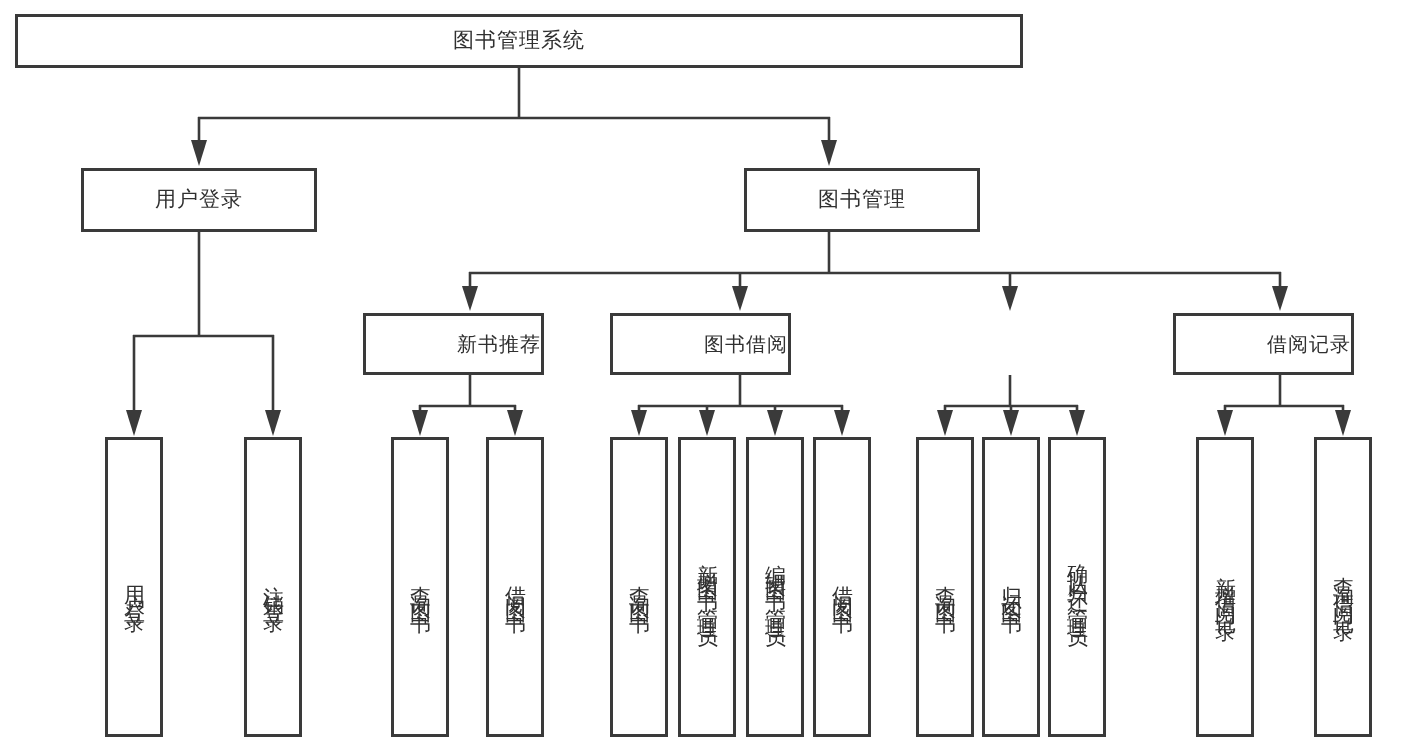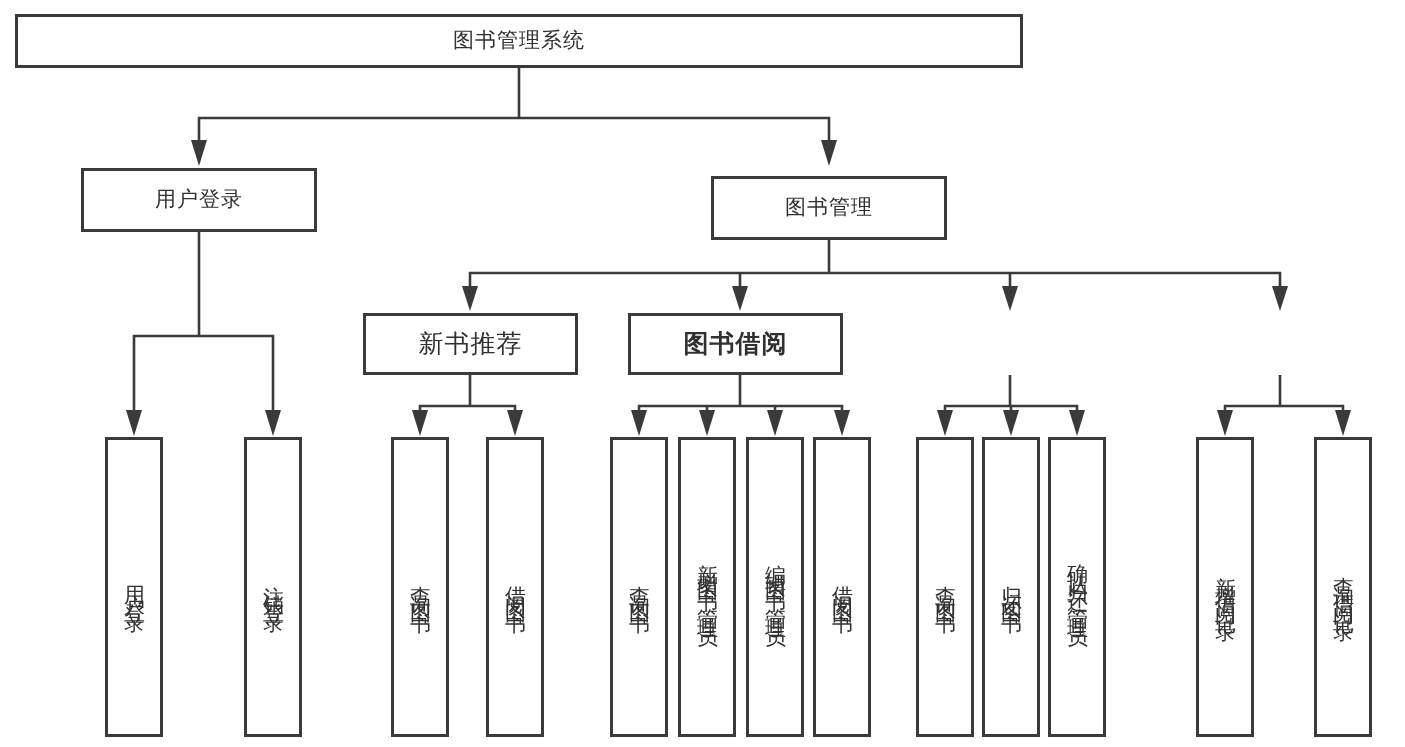--- a/index.html
+++ b/index.html
@@ -25,21 +25,21 @@
     box-sizing:border-box;
     background:var(--box-bg);
     border:3px solid var(--line);
     display:flex;align-items:center;justify-content:center;
     text-align:center;
     letter-spacing:1px;
     line-height:1.2;
   }
   .root{left:15px;top:14px;width:1008px;height:54px;font-size:21px;}
   .lvl1{top:168px;height:64px;width:236px;font-size:21px;}
-  .lvl2{top:313px;height:62px;width:215px;font-size:25px;}
+  .lvl2{top:313px;height:62px;width:181px;font-size:20px;justify-content:flex-end;}
   .leaf{
     top:437px;height:300px;width:58px;font-size:21px;
   }
   .leaf span{
     writing-mode:vertical-rl;
     text-orientation:mixed;
     letter-spacing:9px;
     white-space:nowrap;
   }
   .watermark{
@@ -115,29 +115,32 @@
     <polygon points="1335,410 1351,410 1343,436"></polygon>
   </svg>
 
   <div class="box root">
     <span>图书管理系统</span>
   </div>
 
   <div class="box lvl1" style="left:81px;">
     <span>用户登录</span>
   </div>
-  <div class="box lvl1" style="left:711px;margin-top:8px;">
+  <div class="box lvl1" style="left:744px;">
     <span>图书管理</span>
   </div>
 
   <div class="box lvl2" style="left:363px;">
     <span>新书推荐</span>
   </div>
-  <div class="box lvl2" style="left:628px;font-weight:bold;">
+  <div class="box lvl2" style="left:610px;">
     <span>图书借阅</span>
+  </div>
+  <div class="box lvl2" style="left:1173px;">
+    <span>借阅记录</span>
   </div>
 
   <div class="box leaf" style="left:105px;">
     <span>用户登录</span>
   </div>
   <div class="box leaf" style="left:244px;">
     <span>注销登录</span>
   </div>
 
   <div class="box leaf" style="left:391px;">

